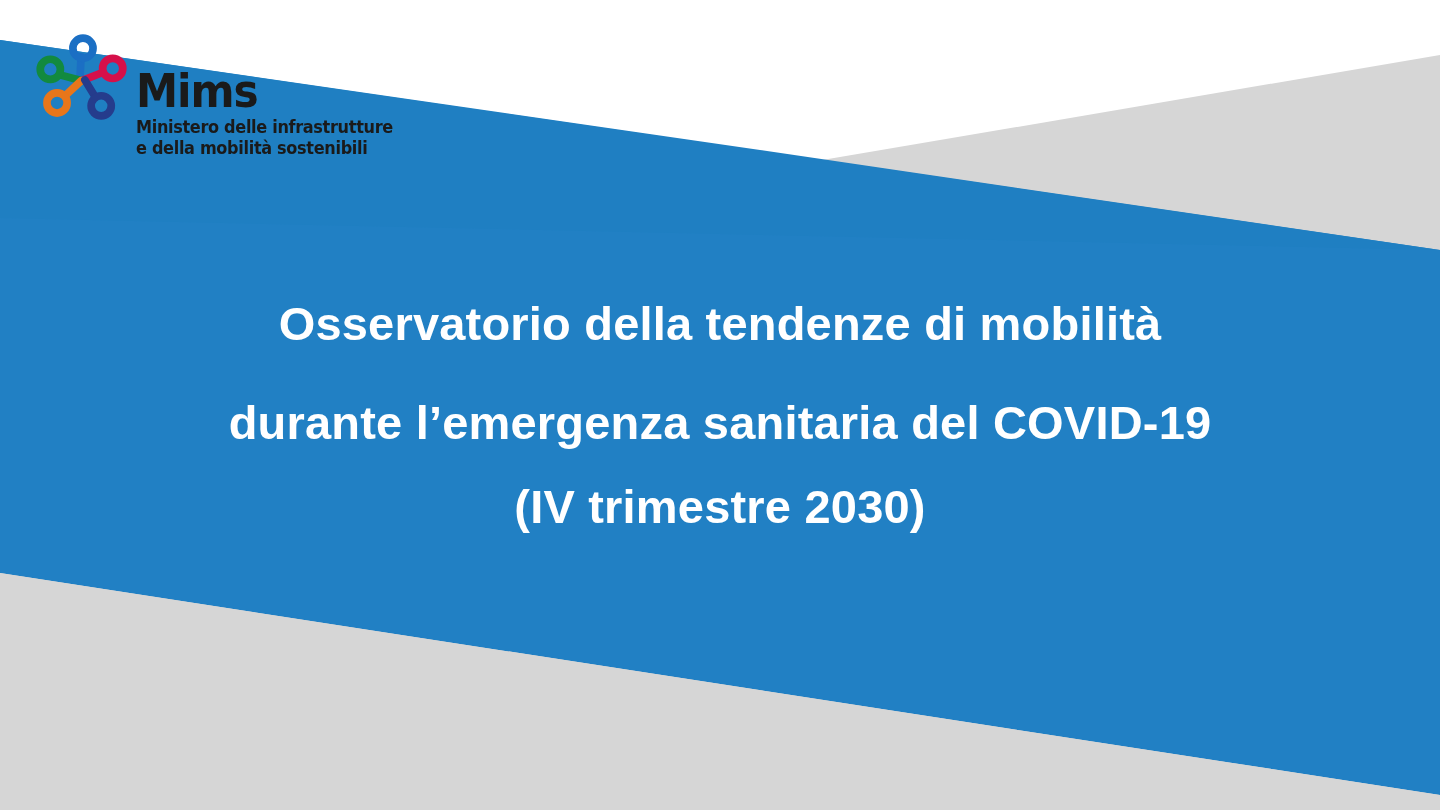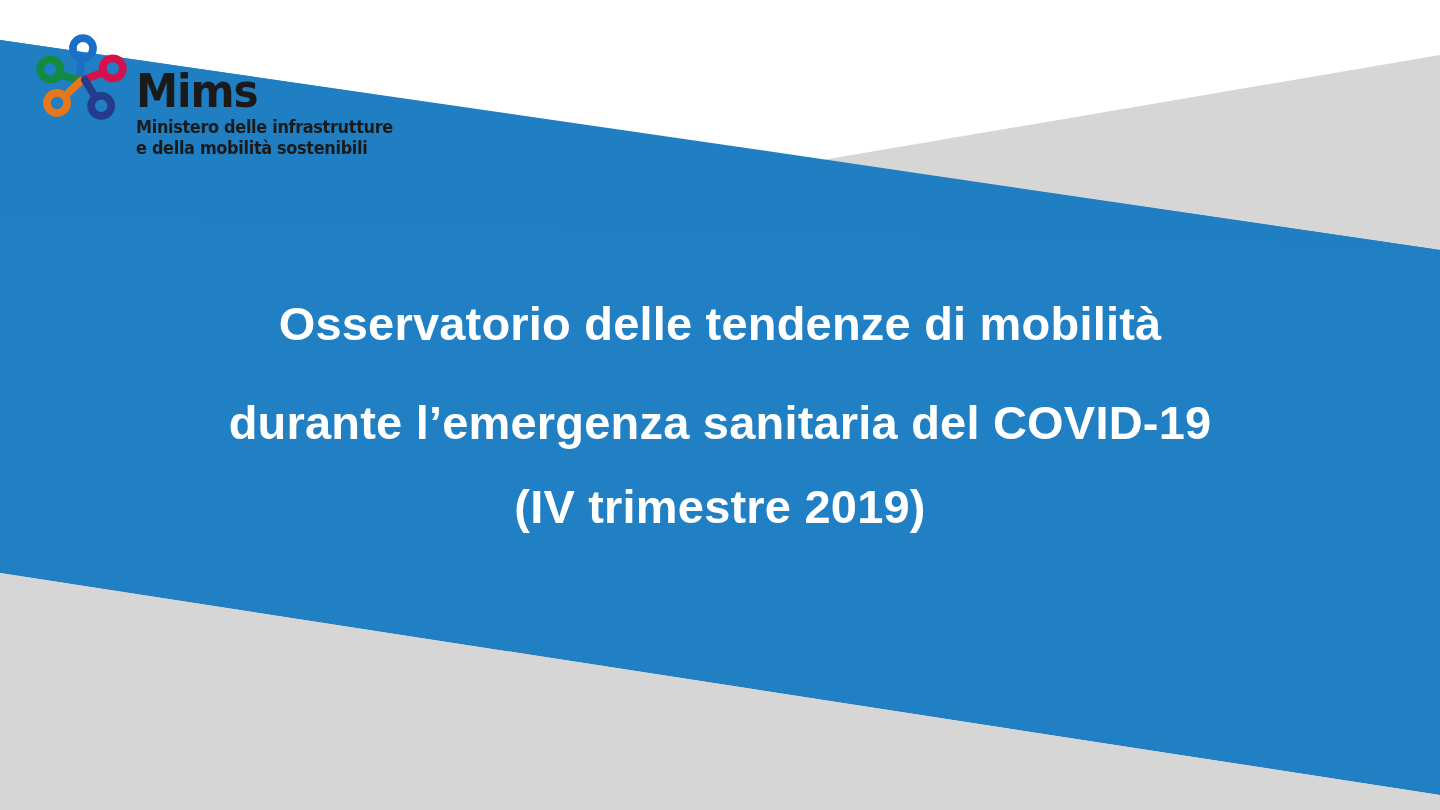--- a/index.html
+++ b/index.html
@@ -152,18 +152,18 @@
     </svg>
 
     <div id="logo-text">
       <div id="wordmark">Mims</div>
       <div id="subtitle-line-1" class="subtitle-line">Ministero delle infrastrutture</div>
       <div id="subtitle-line-2" class="subtitle-line">e della mobilità sostenibili</div>
     </div>
   </div>
 
   <div id="title-block">
-    <div id="title-line-1" class="title-line">Osservatorio delle tendenze di mobilità</div>
+    <div id="title-line-1" class="title-line">Osservatorio della tendenze di mobilità</div>
     <div id="title-line-2" class="title-line">durante l’emergenza sanitaria del COVID-19</div>
-    <div id="title-line-3" class="title-line">(IV trimestre 2019)</div>
+    <div id="title-line-3" class="title-line">(IV trimestre 2030)</div>
   </div>
 
 </div>
 
 </body></html>

